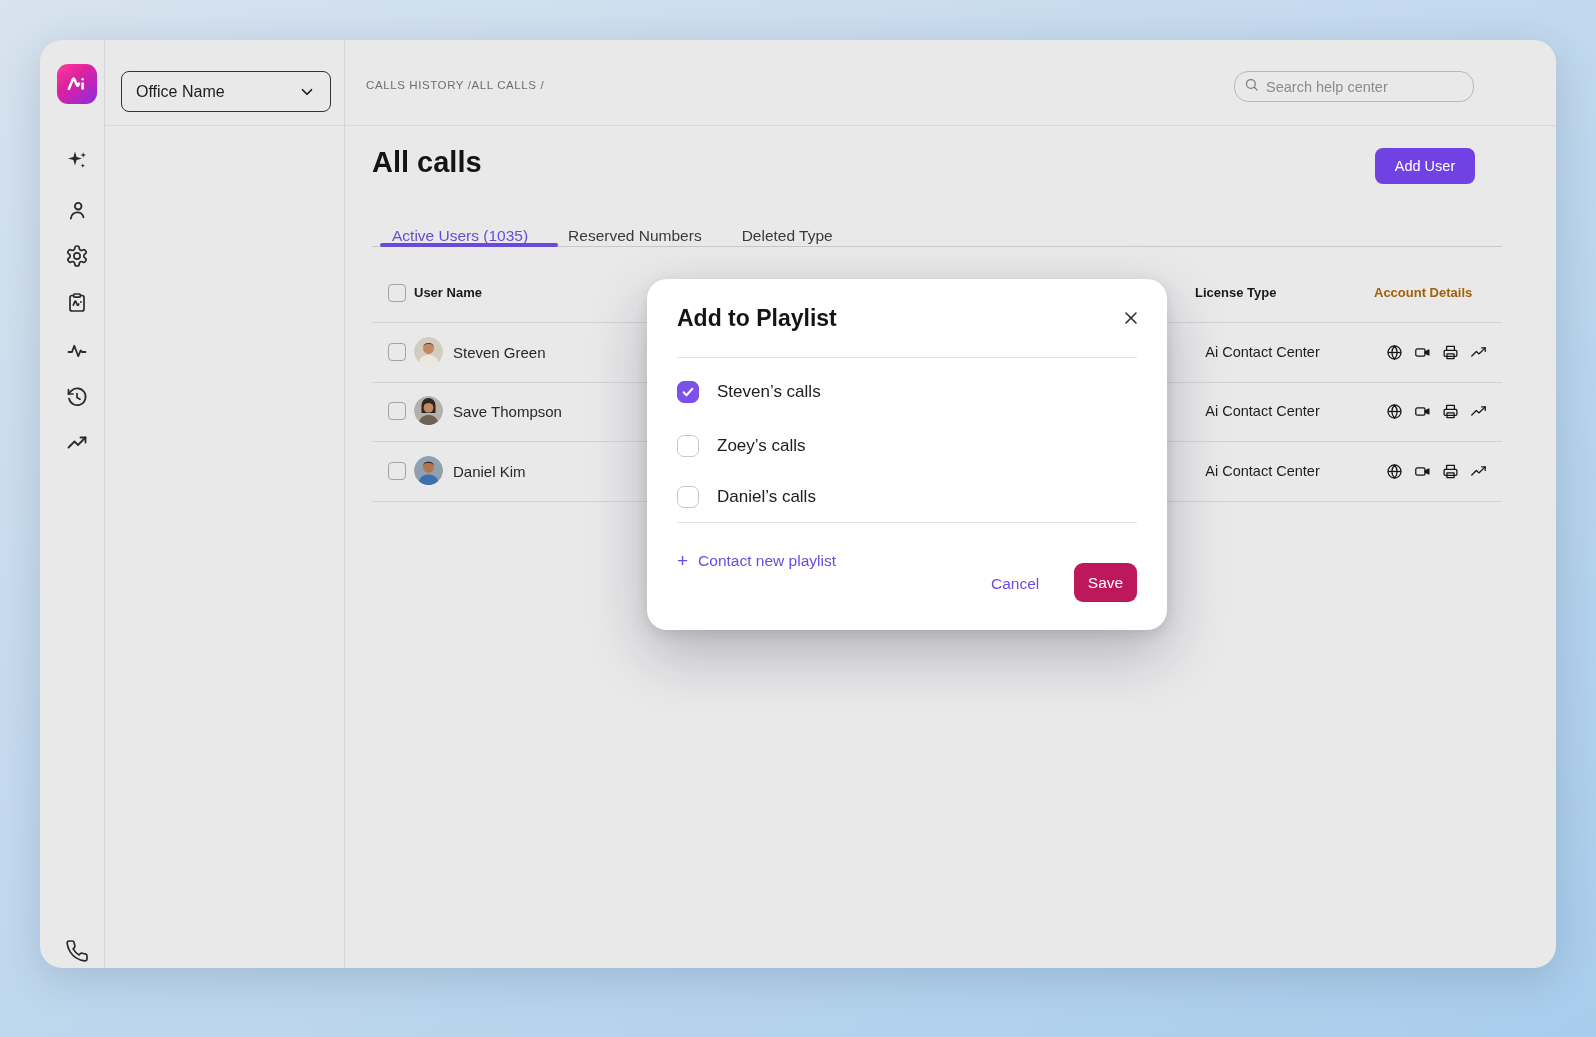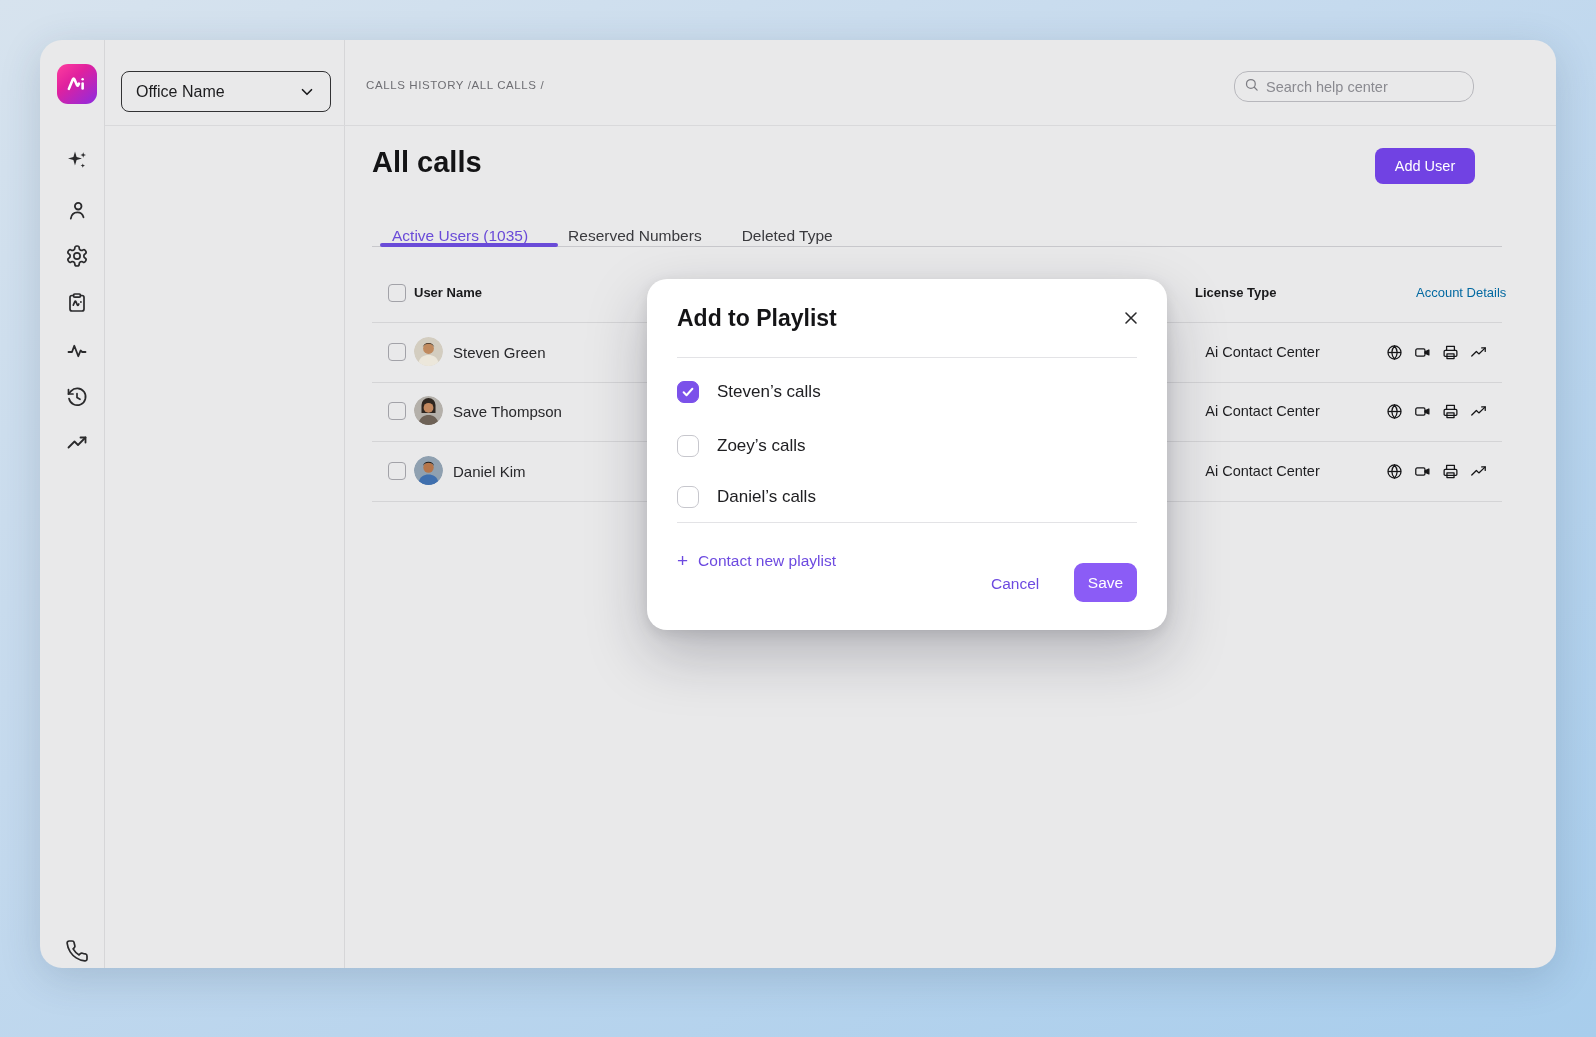--- a/index.html
+++ b/index.html
@@ -53,21 +53,21 @@
   }
   #tabs { position:absolute; left:344px; top:173px; display:flex; gap:24px;margin-top:8px; }
   .tab { font-size:15.5px; color:#3a3a3e; padding:6px 8px; cursor:pointer; white-space:nowrap; }
   .tab.active { color:#6a4bd8; }
   #tabs-border { position:absolute; left:332px; right:54px; top:206px; height:1px; background:#c8c8cc; }
   #tab-underline { position:absolute; left:340px; top:203px; width:178px; height:3.5px; border-radius:2px; background:#6a4bd8; }
   
   .cbx { width:18px; height:18px; border:1.5px solid #a2a2a8; border-radius:4px; background:transparent; cursor:pointer; }
   #col-head-user { position:absolute; left:374px; top:245px; font-size:13px; font-weight:700; color:#1a1a1c; }
   #col-head-license { position:absolute; left:1155px; top:245px; font-size:13px; font-weight:700; color:#1a1a1c; }
-  #col-head-account { position:absolute; left:1334px; top:245px; font-size:13px; font-weight:400; color:#0369a1;margin-left:42px; }
+  #col-head-account { position:absolute; left:1334px; top:245px; font-size:13px; font-weight:700; color:#a16207; }
   .row-line { position:absolute; left:332px; width:1130px; height:1px; background:#d4d4d6; }
   .row-cbx { position:absolute; left:348px; }
   .avatar { position:absolute; left:374px; width:29px; height:29px; border-radius:50%; overflow:hidden; }
   .avatar svg { display:block; }
   .row-name { position:absolute; left:413px; font-size:15px; color:#28282b; }
   .row-license { position:absolute; left:1150px; width:145px; text-align:center; font-size:14.5px; color:#1e1e21; }
   .acct-icons { position:absolute; left:1346px; display:flex; gap:11px; color:#161618; }
   .acct-icons svg { width:17px; height:17px; display:block; }
   
   #modal {
@@ -85,21 +85,21 @@
   .opt-box svg { display:none; width:14px; height:14px; }
   .opt.checked .opt-box { background:#7b51ea; border-color:#7b51ea; }
   .opt.checked .opt-box svg { display:block; }
   .opt-label { font-size:17px; color:#202023; }
   #create-new { position:absolute; left:30px; top:272px; display:flex; align-items:center; gap:10px; color:#6d4ae0; cursor:pointer; }
   #create-new .plus { font-size:19px; line-height:19px; }
   #create-new .txt { font-size:15.5px; }
   #cancel-btn { position:absolute; left:344px; top:296px; font-size:15.5px; color:#6d4ae0; cursor:pointer; }
   #save-btn {
     position:absolute; left:427px; top:284px; width:63px; height:39px; border:none; border-radius:9px;
-    background:#8b5cf6; color:#fff; font-size:15.5px; cursor:pointer; font-family:"Liberation Sans", sans-serif;
+    background:#be185d; color:#fff; font-size:15.5px; cursor:pointer; font-family:"Liberation Sans", sans-serif;
   }
   svg { overflow:visible; }
 </style>
 </head>
 <body>
 
 <div id="stage">
   <div id="window">
 
     <div id="rail">

